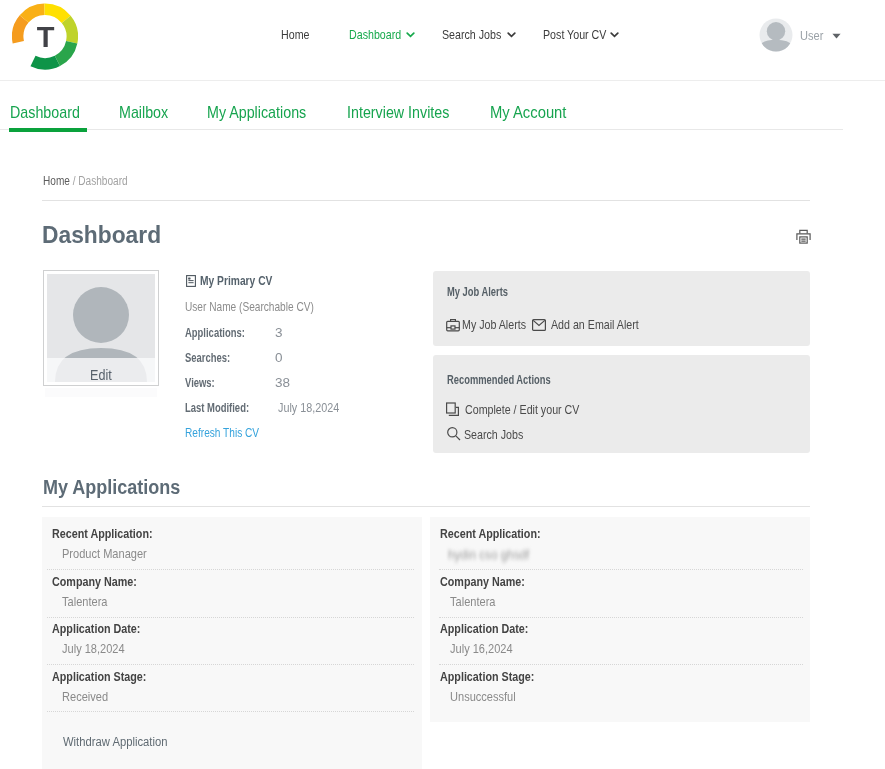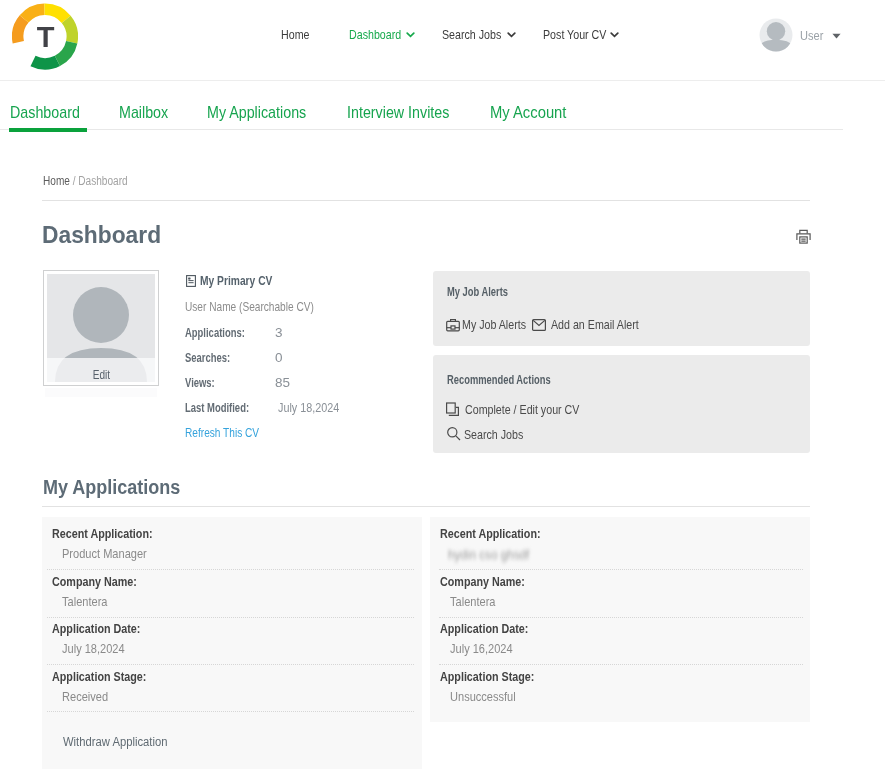--- a/index.html
+++ b/index.html
@@ -89,39 +89,39 @@
 
 <div class="abs" style="left:43px; top:270px; width:116px; height:116px; background:#fff; border:1px solid #cfd0d1;"></div>
 <svg class="abs" style="left:47px; top:274px;" width="108" height="108" viewBox="0 0 108 108">
   <rect width="108" height="108" fill="#e5e6e8"></rect>
   <g fill="#b0b6bb">
     <circle cx="54" cy="41" r="28"></circle>
     <path d="M 8 108 Q 8 74 54 74 Q 100 74 100 108 Z"></path>
   </g>
   <rect x="0" y="84" width="108" height="24" fill="rgba(251,251,252,0.78)"></rect>
 </svg>
-<div class="abs" style="left:47px; top:368px; width:108px; height:14px; line-height:14px; text-align:center; font-size:12px; color:#57616b;"><span style="display:inline-block; transform:scaleX(0.84);">Edit</span></div>
+<div class="abs" style="left:47px; top:368px; width:108px; height:14px; line-height:14px; text-align:center; font-size:15px; color:#57616b;"><span style="display:inline-block; transform:scaleX(0.84);">Edit</span></div>
 
 <div class="abs" style="left:45px; top:388px; width:112px; height:9px; background:#fbfbfc;"></div>
 
 <svg class="abs" style="left:185.5px; top:275px;" width="10" height="12" viewBox="0 0 10 12">
   <g fill="none" stroke="#4d565e" stroke-width="1.1">
     <rect x="0.6" y="0.6" width="8.8" height="10.8"></rect>
     <path d="M2.4 3.4 H4.4 M2.4 5.6 H7.6 M2.4 7.7 H7.6" stroke-width="1"></path>
   </g>
   <rect x="2.3" y="2.6" width="2" height="2" fill="#4d565e"></rect>
 </svg>
 <div class="abs" style="left:200px; top:272.5px; font-size:13.5px; font-weight:bold; color:#55626c; transform:scaleX(0.76); transform-origin:0 50%;">My Primary CV</div>
 <div class="abs" style="left:185px; top:299px; font-size:13.5px; color:#8c8c8c; transform:scaleX(0.75); transform-origin:0 50%;">User Name (Searchable CV)</div>
 <div class="abs lbl" style="left:184.5px; top:325px;">Applications:</div>
 <div class="abs" style="left:275px; top:325px; font-size:13.5px; color:#8a9097;">3</div>
 <div class="abs lbl" style="left:184.5px; top:350px;">Searches:</div>
 <div class="abs" style="left:275px; top:350px; font-size:13.5px; color:#8a9097;">0</div>
 <div class="abs lbl" style="left:184.5px; top:375px;">Views:</div>
-<div class="abs" style="left:275px; top:375px; font-size:13.5px; color:#8a9097;">85</div>
+<div class="abs" style="left:275px; top:375px; font-size:13.5px; color:#8a9097;">38</div>
 <div class="abs lbl" style="left:184.5px; top:400px;">Last Modified:</div>
 <div class="abs" style="left:277.5px; top:400px; font-size:13.5px; color:#8a9097; transform:scaleX(0.80); transform-origin:0 50%;">July 18,2024</div>
 <div class="abs" style="left:184.5px; top:425px; font-size:13.5px; color:#36a3dc; transform:scaleX(0.75); transform-origin:0 50%;">Refresh This CV</div>
 
 <div class="panel" style="top:271px; height:75px;"></div>
 <div class="abs" style="left:446.5px; top:284px; font-size:13px; font-weight:bold; color:#555f66; transform:scaleX(0.72); transform-origin:0 50%;">My Job Alerts</div>
 <svg class="abs" style="left:446px; top:318px;" width="14" height="14" viewBox="0 0 14 14">
   <g fill="none" stroke="#4a4a4a" stroke-width="1.2">
     <path d="M4.6 3.2 V1.5 H9.4 V3.2"></path>
     <rect x="0.7" y="3.3" width="12.6" height="9.5" rx="1"></rect>

